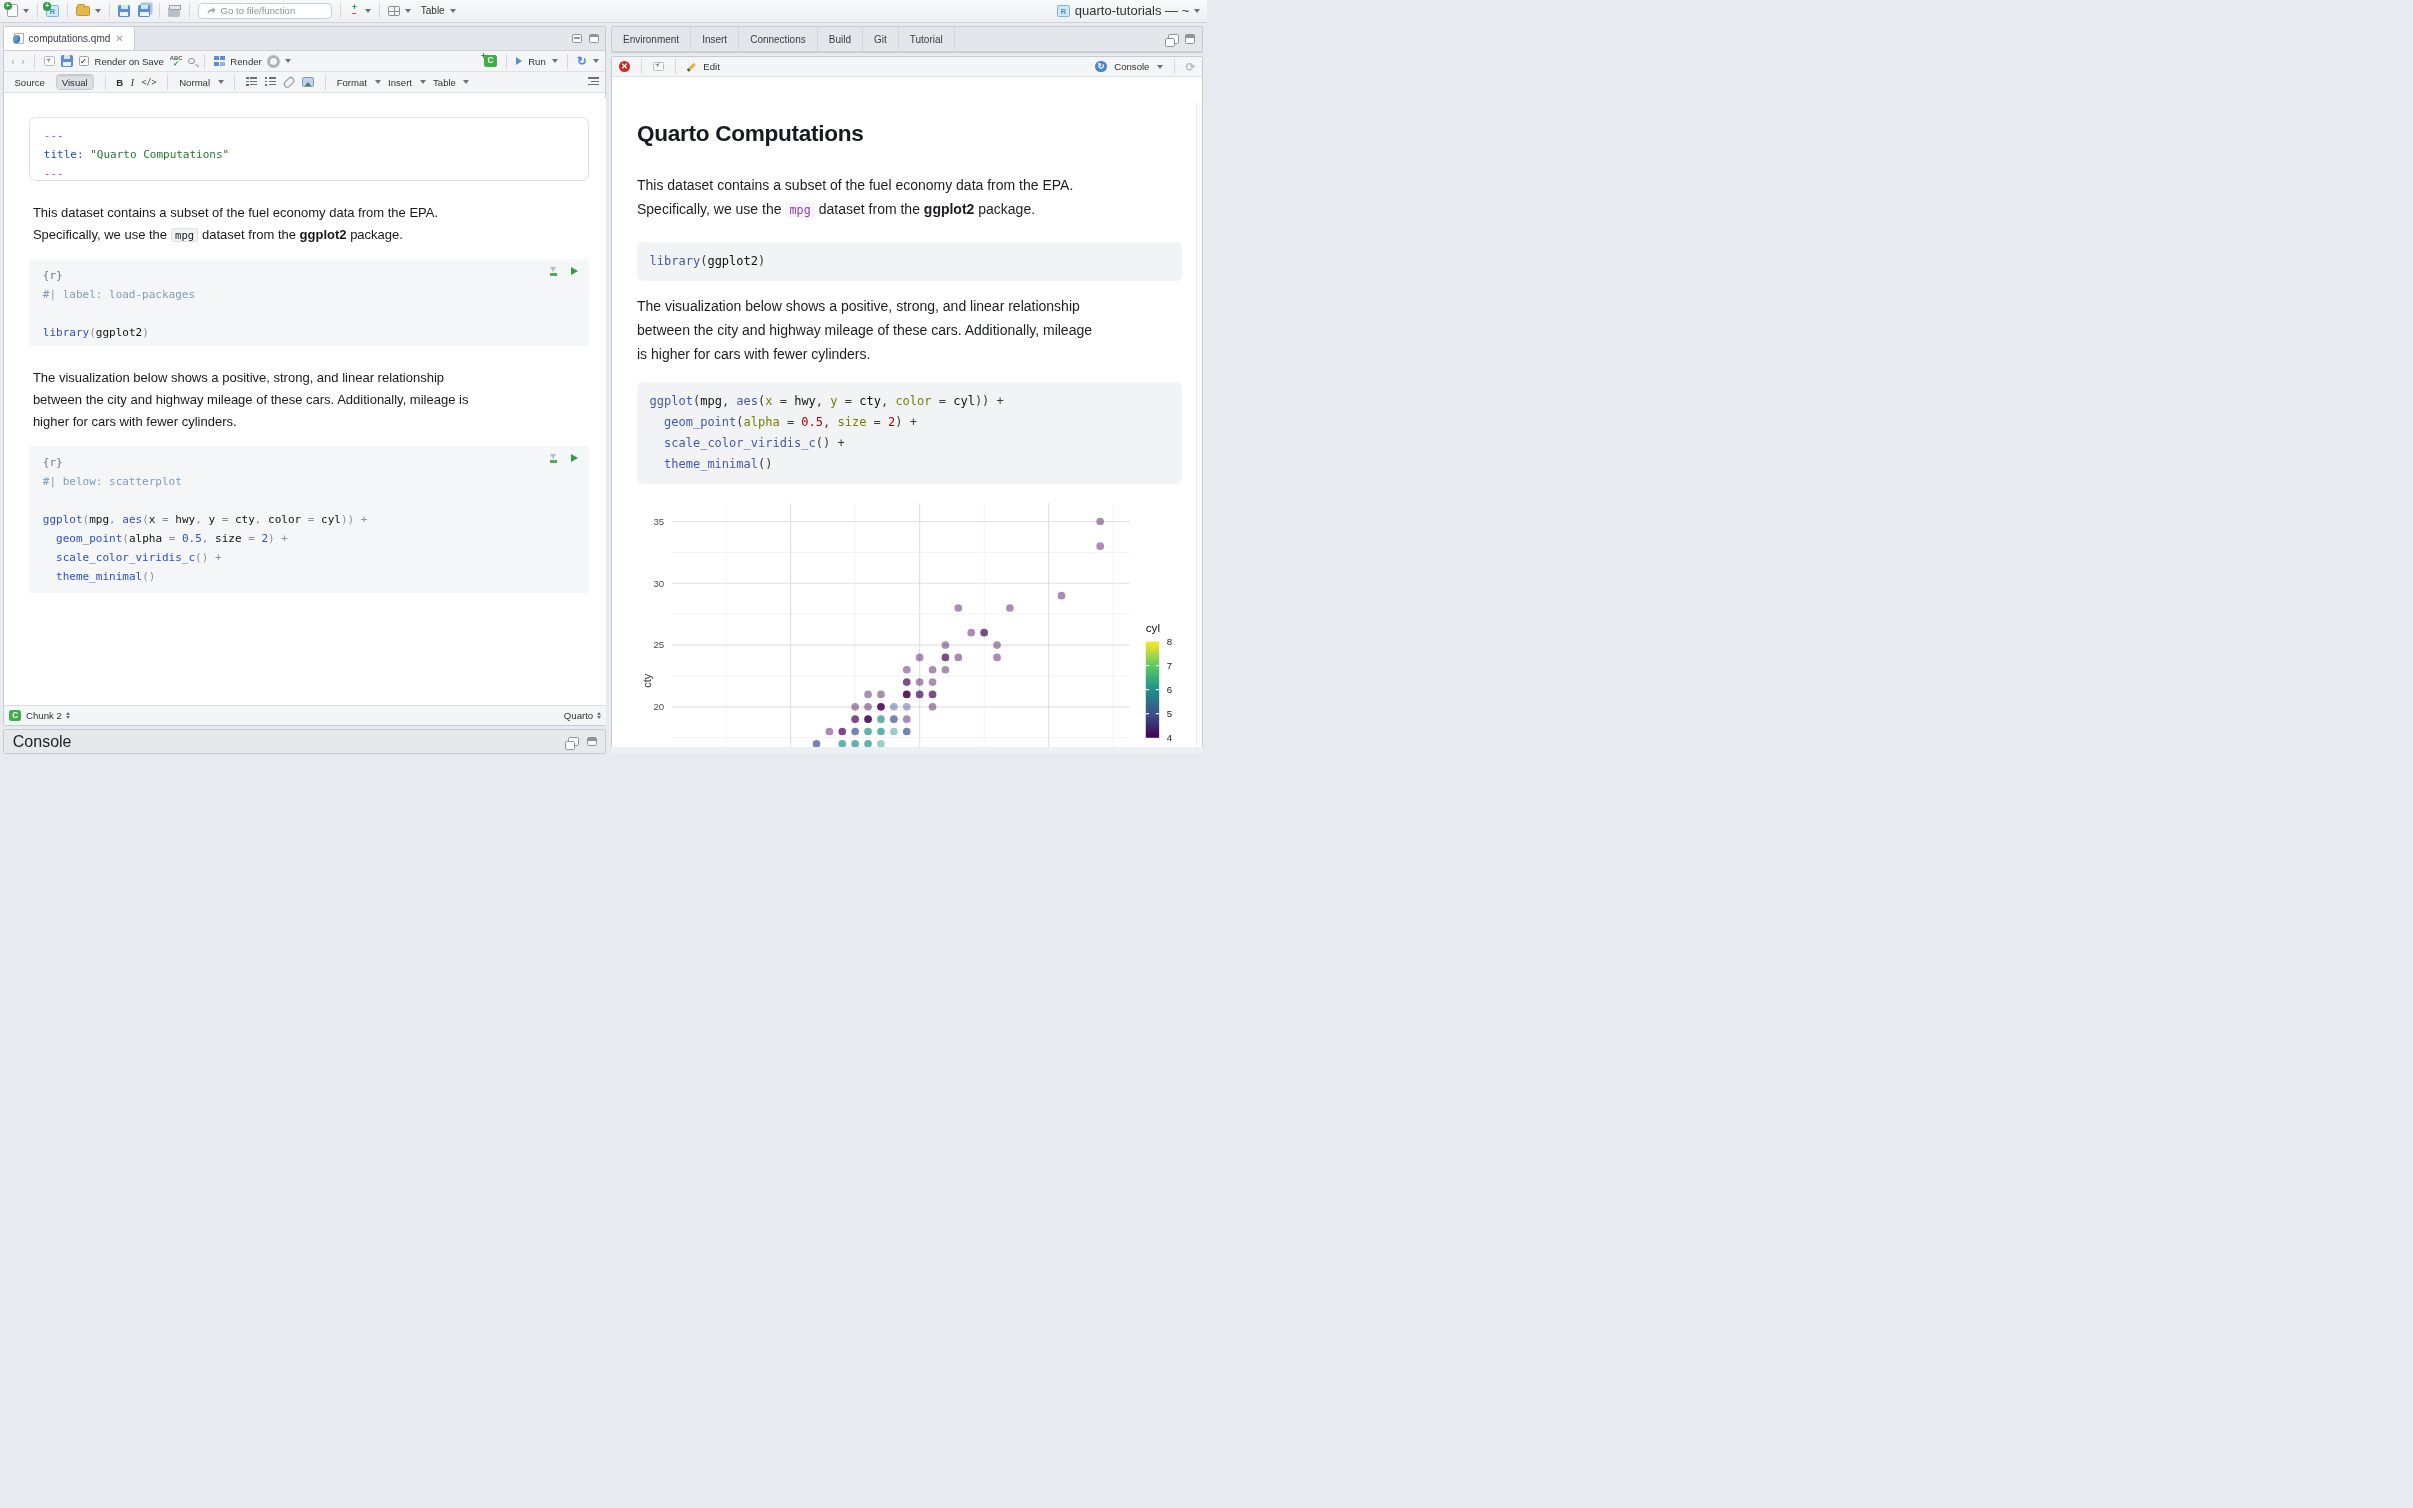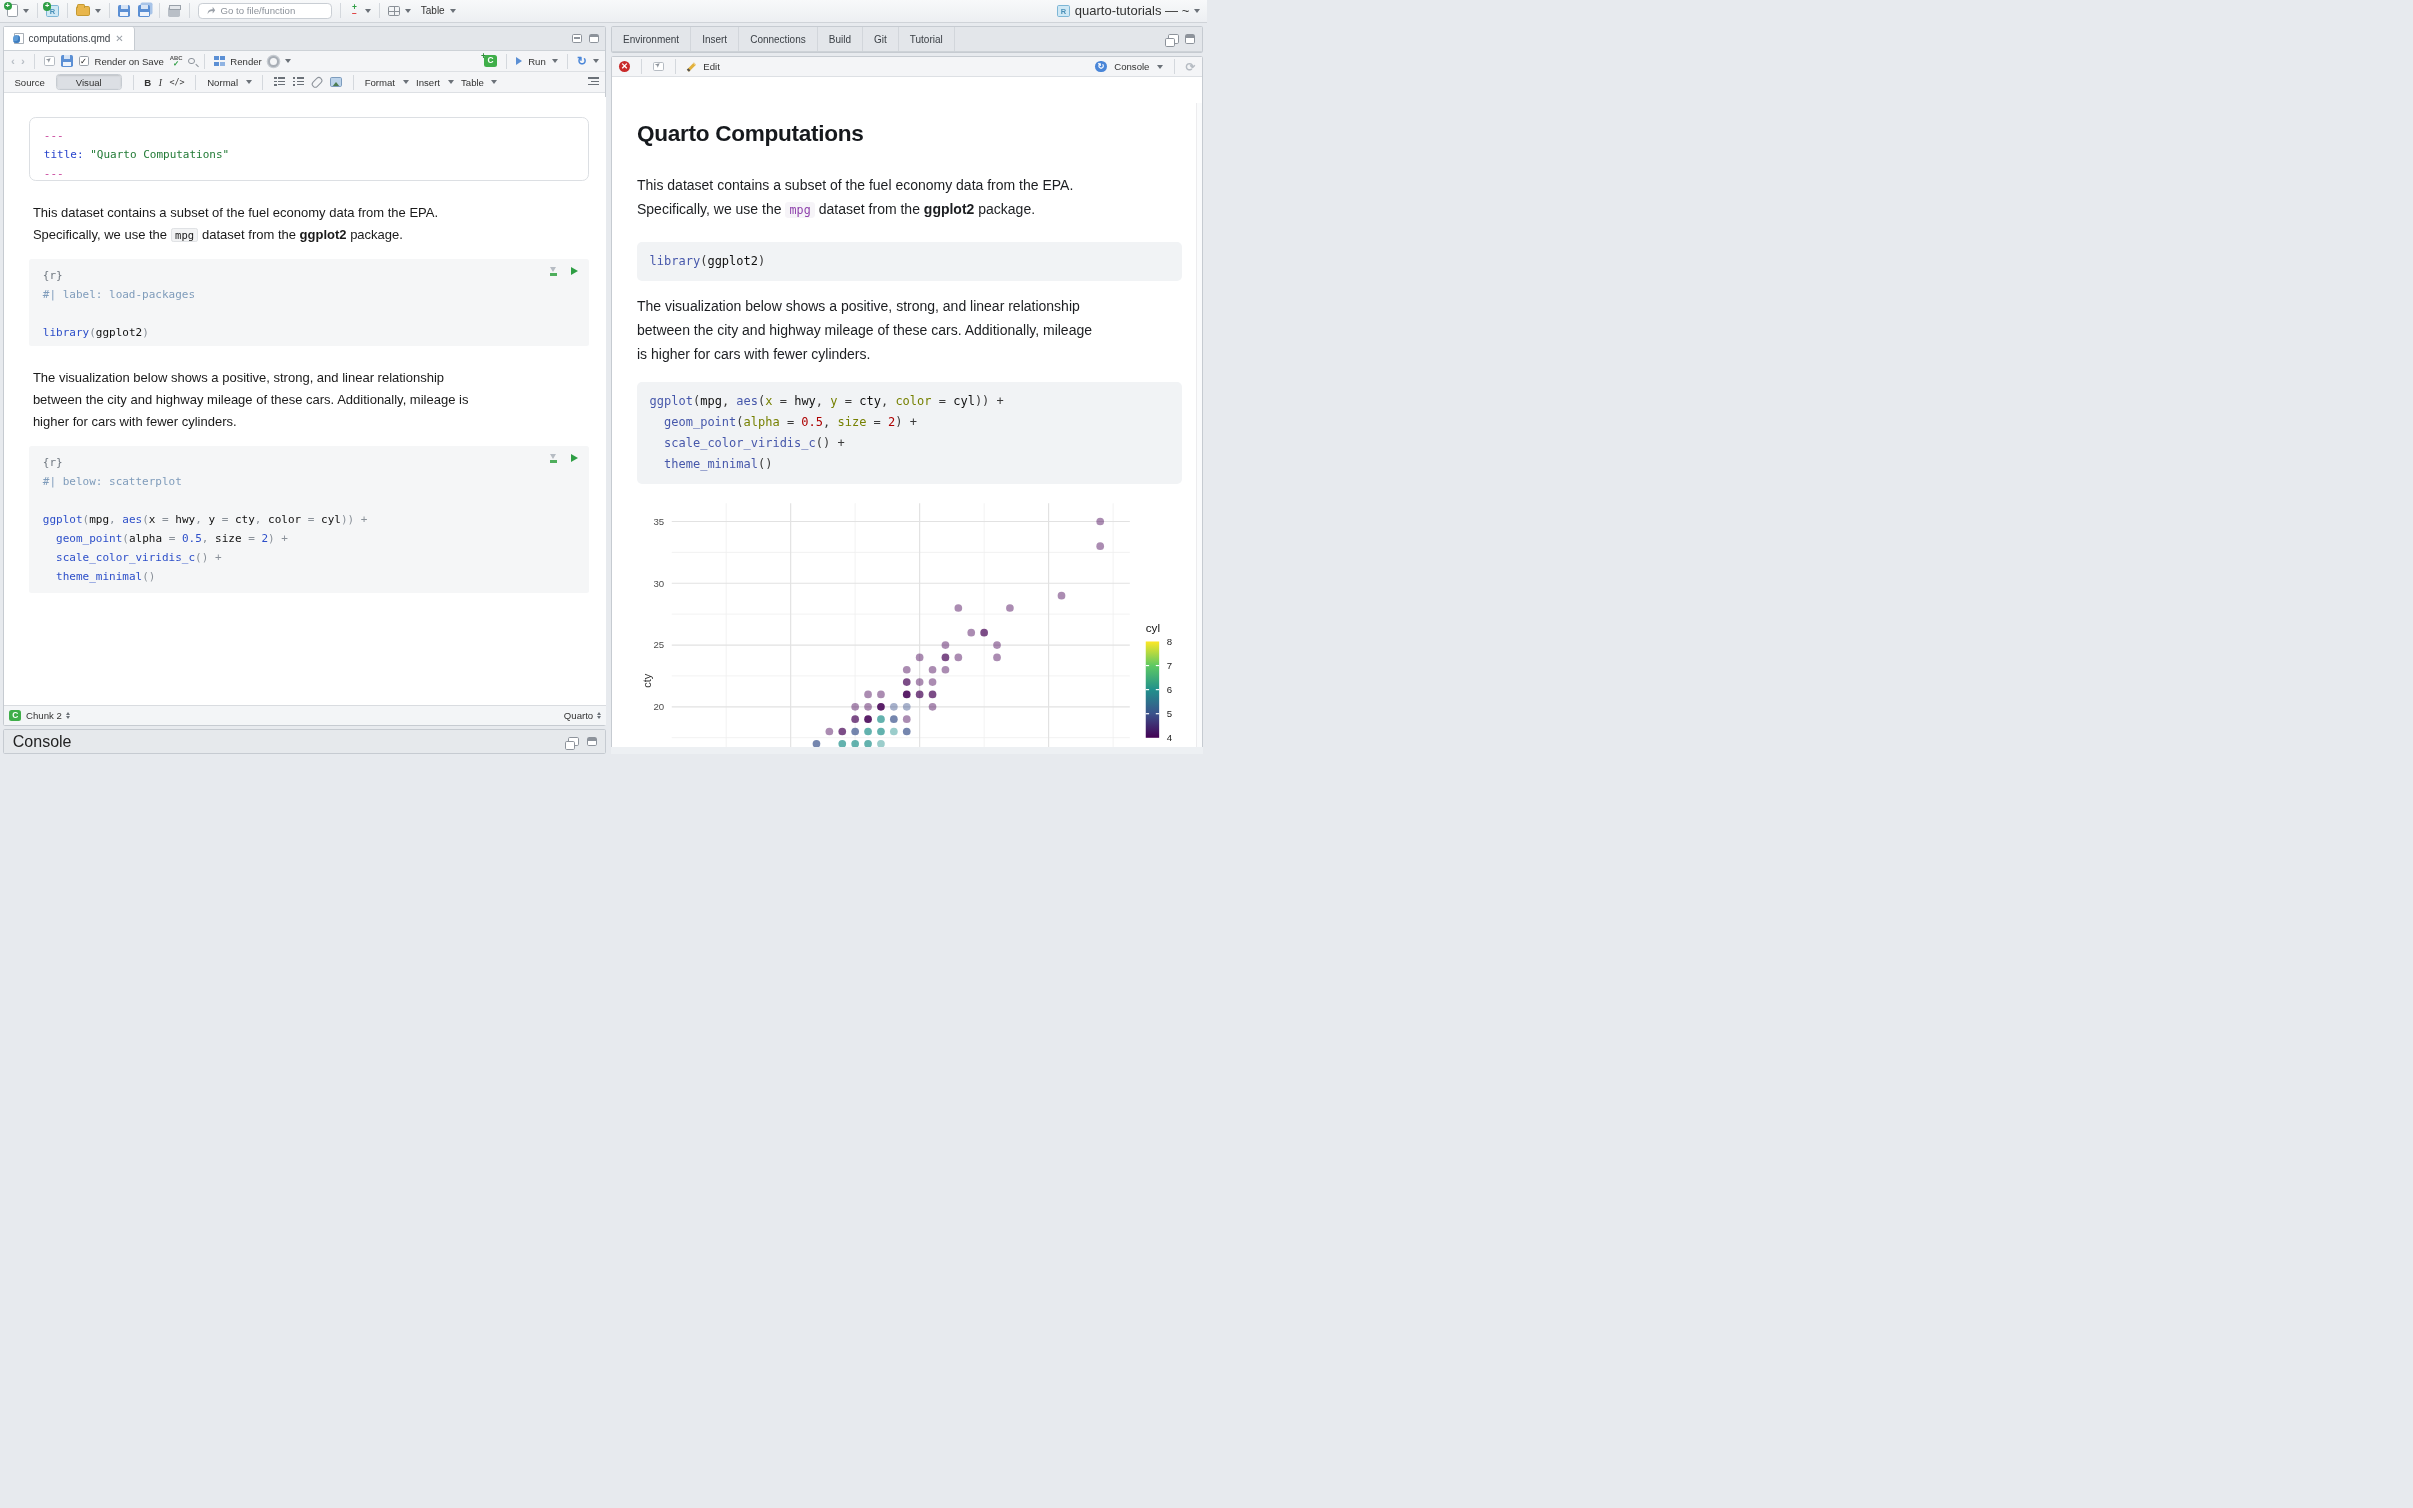--- a/index.html
+++ b/index.html
@@ -62,21 +62,21 @@
   .mag:before { content:""; position:absolute; left:5.9px; top:5.9px; width:4.2px; height:1.3px; background:#8d939b; transform:rotate(45deg); }
   .render-ic { width:10px; height:10px; }
   .render-ic i { position:absolute; width:4.2px; height:4.2px; background:#5b8fd4; }
   .render-ic i:nth-child(2){left:5.9px;} .render-ic i:nth-child(3){top:5.9px;} .render-ic i:nth-child(4){left:5.9px;top:5.9px;background:#8fb3e2;}
   .gear { width:11px; height:11px; border:2.5px solid #a7adb5; border-radius:50%; background:#f4f5f7; box-shadow:0 0 0 1.3px #c6cbd1; }
   .chunk-new { width:12.6px; height:11.7px; background:#3fae49; border-radius:2.5px; color:#fff; font-size:8.4px; font-weight:bold; text-align:center; line-height:11.7px; }
   .chunk-new:before { content:"+"; position:absolute; left:-3.4px; top:-4.2px; color:#2e8e38; font-size:8.4px; font-weight:bold; }
   .run-arrow { width:0; height:0; border-top:4.2px solid transparent; border-bottom:4.2px solid transparent; border-left:6.7px solid #5b8fd4; }
   .rerun { color:#4a86d8; font-size:11.7px; font-weight:bold; }
   .seg { display:flex; border:0.8px solid #c6cbd1; border-radius:3.4px; overflow:hidden; height:16px; }
-  .seg div { padding:0 19px; line-height:15px; }
+  .seg div { padding:0 5px; line-height:15px; }
   .seg .on { background:#dcdfe4; box-shadow:inset 0 0.8px 1.7px rgba(0,0,0,.15); }
   .fmt-b { font-weight:bold; } .fmt-i { font-style:italic; font-family:"Liberation Serif",serif; }
   .fmt-code { font-family:"DejaVu Sans Mono",monospace; font-size:8.4px; color:#444; }
   .mini-list { width:11px; height:9.2px; }
   .mini-list i { position:absolute; left:0; width:2.5px; height:1.7px; background:#6b7178; }
   .mini-list i:nth-child(1){top:0;} .mini-list i:nth-child(2){top:3.4px;} .mini-list i:nth-child(3){top:6.7px;}
   .mini-list b { position:absolute; left:4.2px; width:6.7px; height:1.3px; background:#6b7178; }
   .mini-list b:nth-child(4){top:0;} .mini-list b:nth-child(5){top:3.4px;} .mini-list b:nth-child(6){top:6.7px;}
   .ic-link { width:11.7px; height:6.7px; border:1.7px solid #8d939b; border-radius:3.4px; transform:rotate(-45deg); }
   .ic-img { width:11.7px; height:10px; background:#bcd3ea; border:0.8px solid #7d9cbd; border-radius:1.7px; overflow:hidden; }

